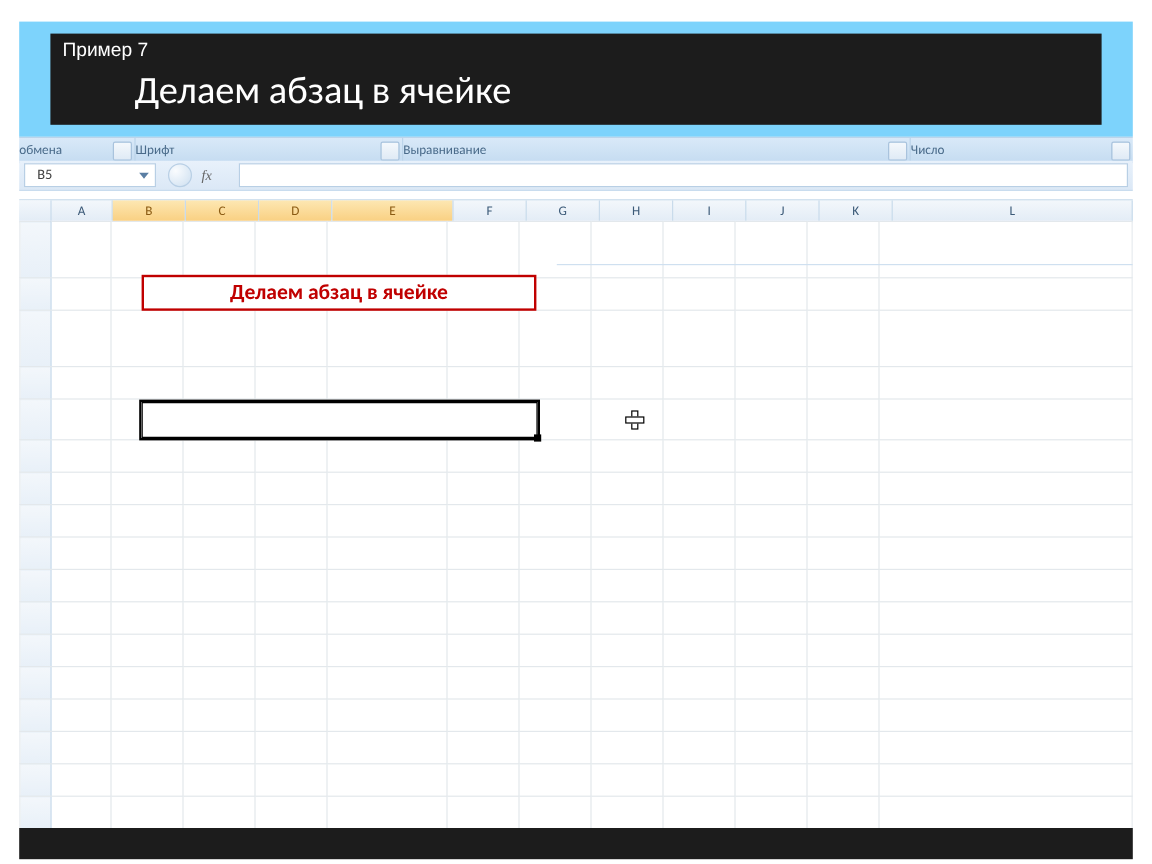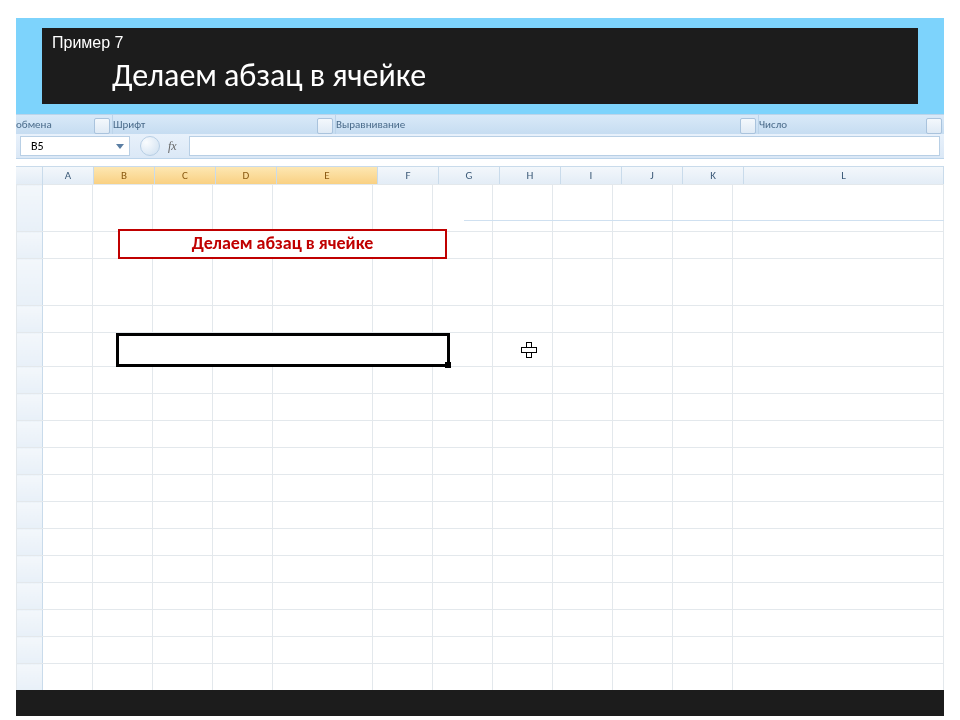--- a/index.html
+++ b/index.html
@@ -78,36 +78,36 @@
     align-items: stretch;
   }
   .name-box {
     width: 98px;
     background: #fff;
     border: 1px solid #b8cfe5;
     margin: 2px 0 2px 4px;
     font-size: 12px;
     line-height: 18px;
     padding-left: 10px;
-    color: #000000;
+    color: #404040;
     position: relative;
   }
   .name-box .dd {
     position: absolute; right: 2px; top: 2px;
     width: 14px; height: 14px;
   }
   .name-box .dd::after {
     content: ""; position: absolute; left: 3px; top: 5px;
     border-left: 4px solid transparent;
     border-right: 4px solid transparent;
     border-top: 5px solid #5a7ea3;
   }
   .fx-btn-area {
     display: flex; align-items: center;
-    padding: 0 12px 0 10px;
+    padding: 0 22px 0 10px;
     gap: 8px;
   }
   .undo-circle {
     width: 18px; height: 18px; border-radius: 50%;
     background: radial-gradient(circle at 30% 30%, #fafcfe, #cddff0);
     border: 1px solid #b8cfe5;
   }
   .fx {
     font-style: italic;
     font-size: 12px;

